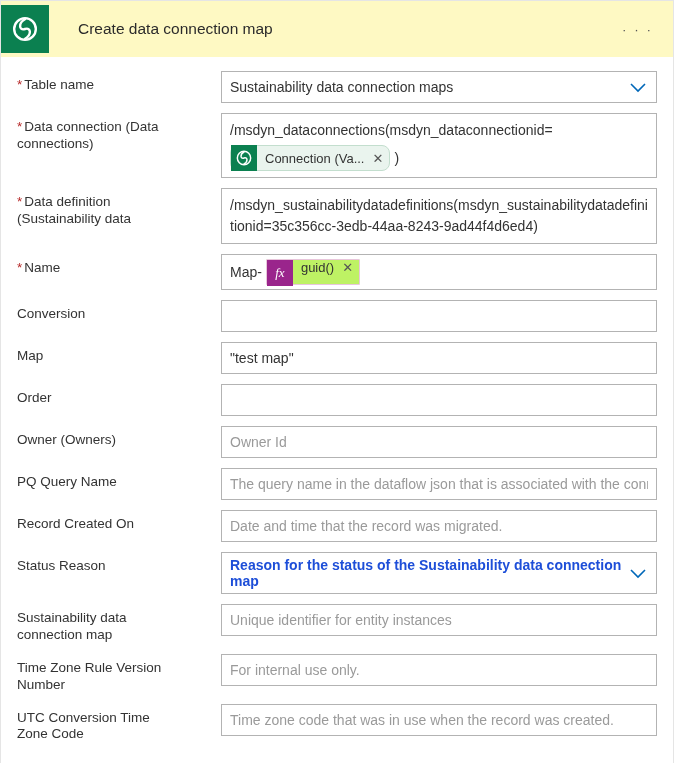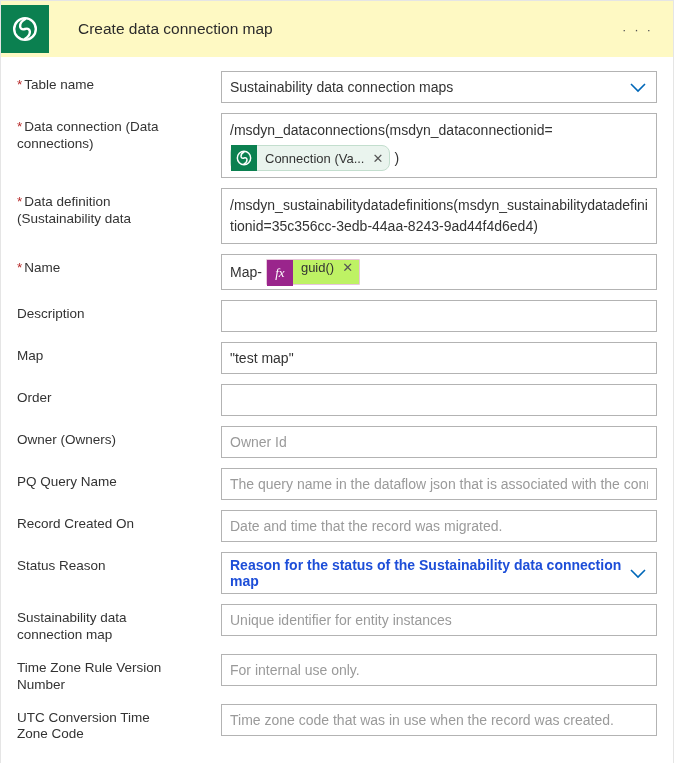--- a/index.html
+++ b/index.html
@@ -225,21 +225,21 @@
                 <span>fx</span>
               </span>
             <span class="pill-text">guid()</span>
             <span class="pill-x">✕</span>
           </span>
         </div>
       </div>
     </div>
 
     <div class="row">
-      <div class="label">Description</div>
+      <div class="label">Conversion</div>
       <div class="field">
         <div class="control">
           <input type="text" placeholder="" style="">
         </div>
       </div>
     </div>
 
 
     <div class="row">
       <div class="label">Map</div>

